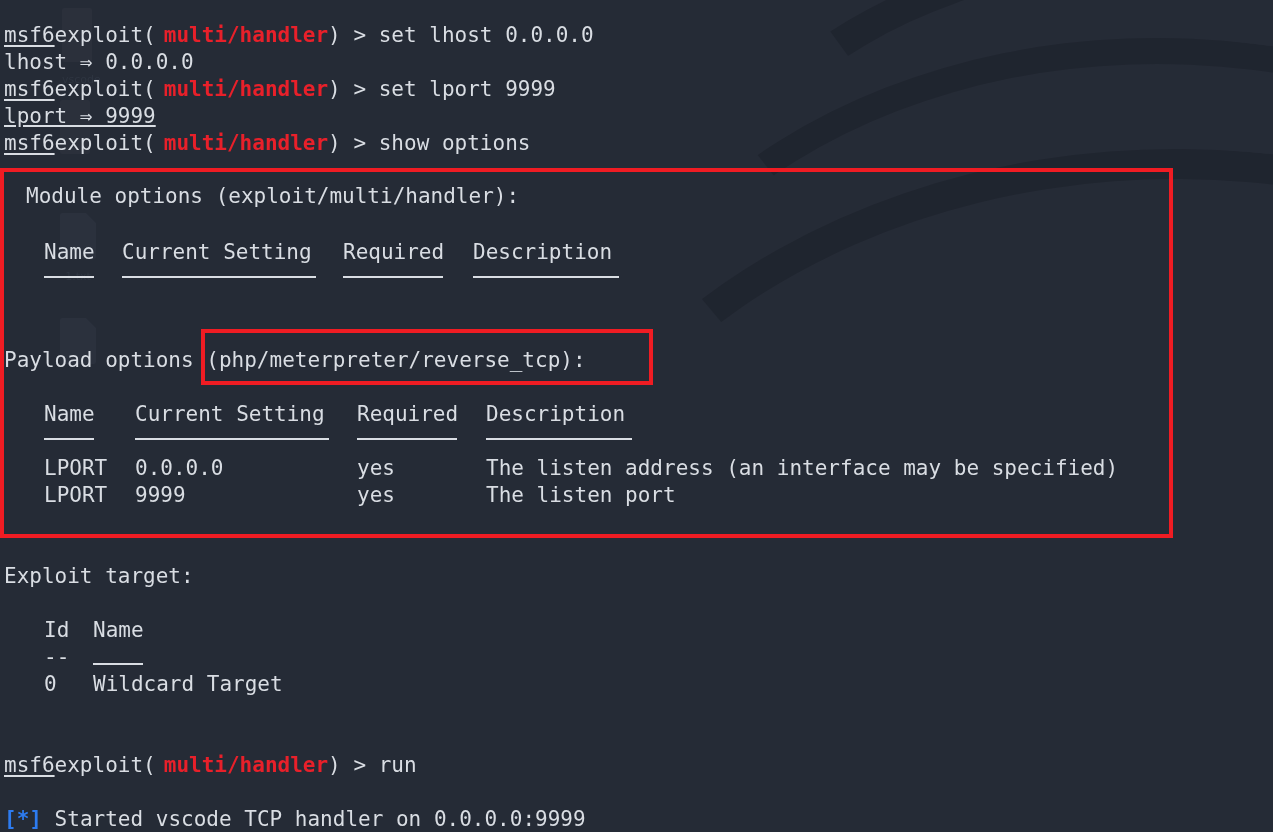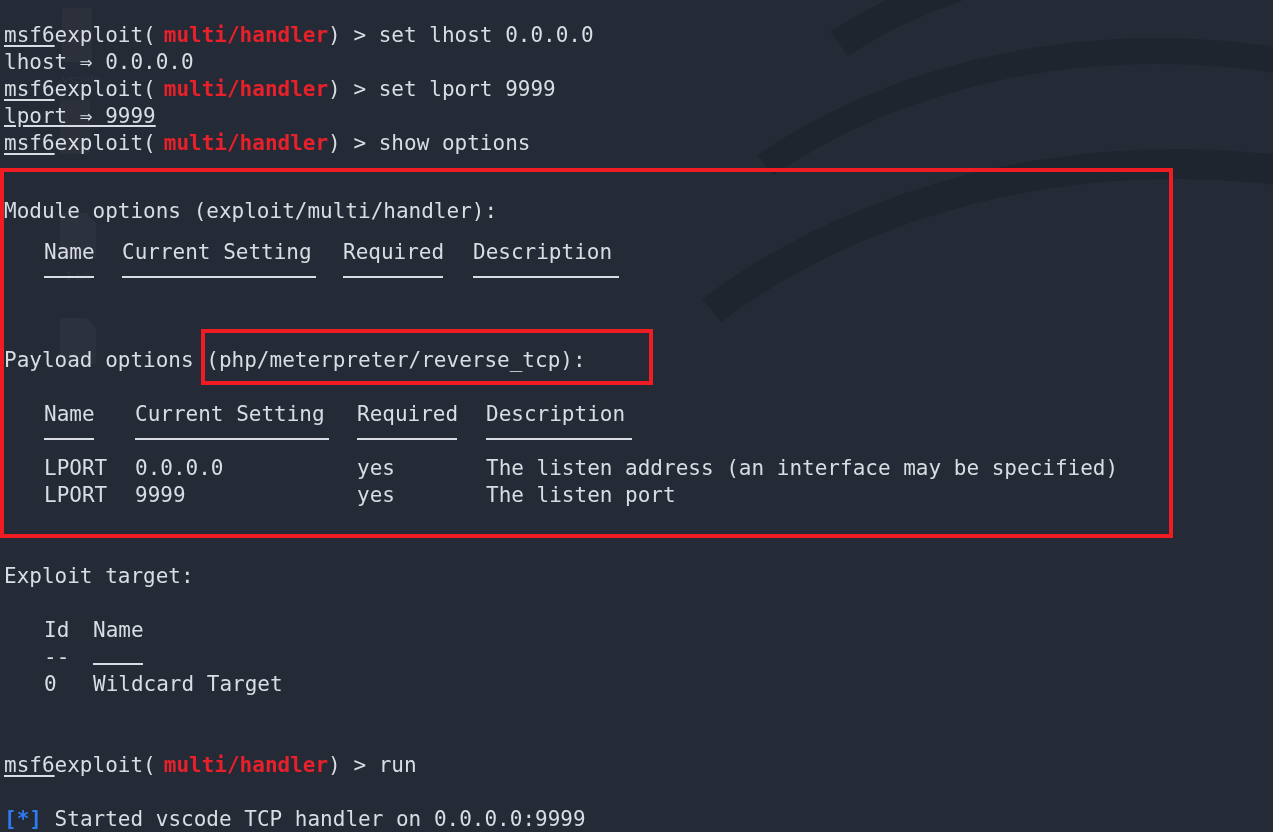--- a/index.html
+++ b/index.html
@@ -137,21 +137,21 @@
     
     <div class="line" style="top:76px;"><span class="ul">msf6</span><span>exploit(</span><span class="red">multi/handler</span><span>)</span><span> &gt; </span><span>set lport 9999</span></div>
 
     
     <div class="line" style="top:103px;text-decoration:underline;">lport ⇒ 9999</div>
 
     
     <div class="line" style="top:130px;"><span class="ul">msf6</span><span>exploit(</span><span class="red">multi/handler</span><span>)</span><span> &gt; </span><span>show options</span></div>
 
     
-    <div class="line" style="top:198px;">Module options (exploit/multi/handler):</div>
+    <div class="line" style="top:183px;margin-left:22px;">Module options (exploit/multi/handler):</div>
 
     
     <div class="cell" style="left:44px;  top:239px;">Name</div>
     <div class="cell" style="left:122px; top:239px;">Current Setting</div>
     <div class="cell" style="left:343px; top:239px;">Required</div>
     <div class="cell" style="left:473px; top:239px;">Description</div>
 
     
     <div class="rule" style="left:44px;  top:276px; width:50px;"></div>
     <div class="rule" style="left:122px; top:276px; width:194px;"></div>

